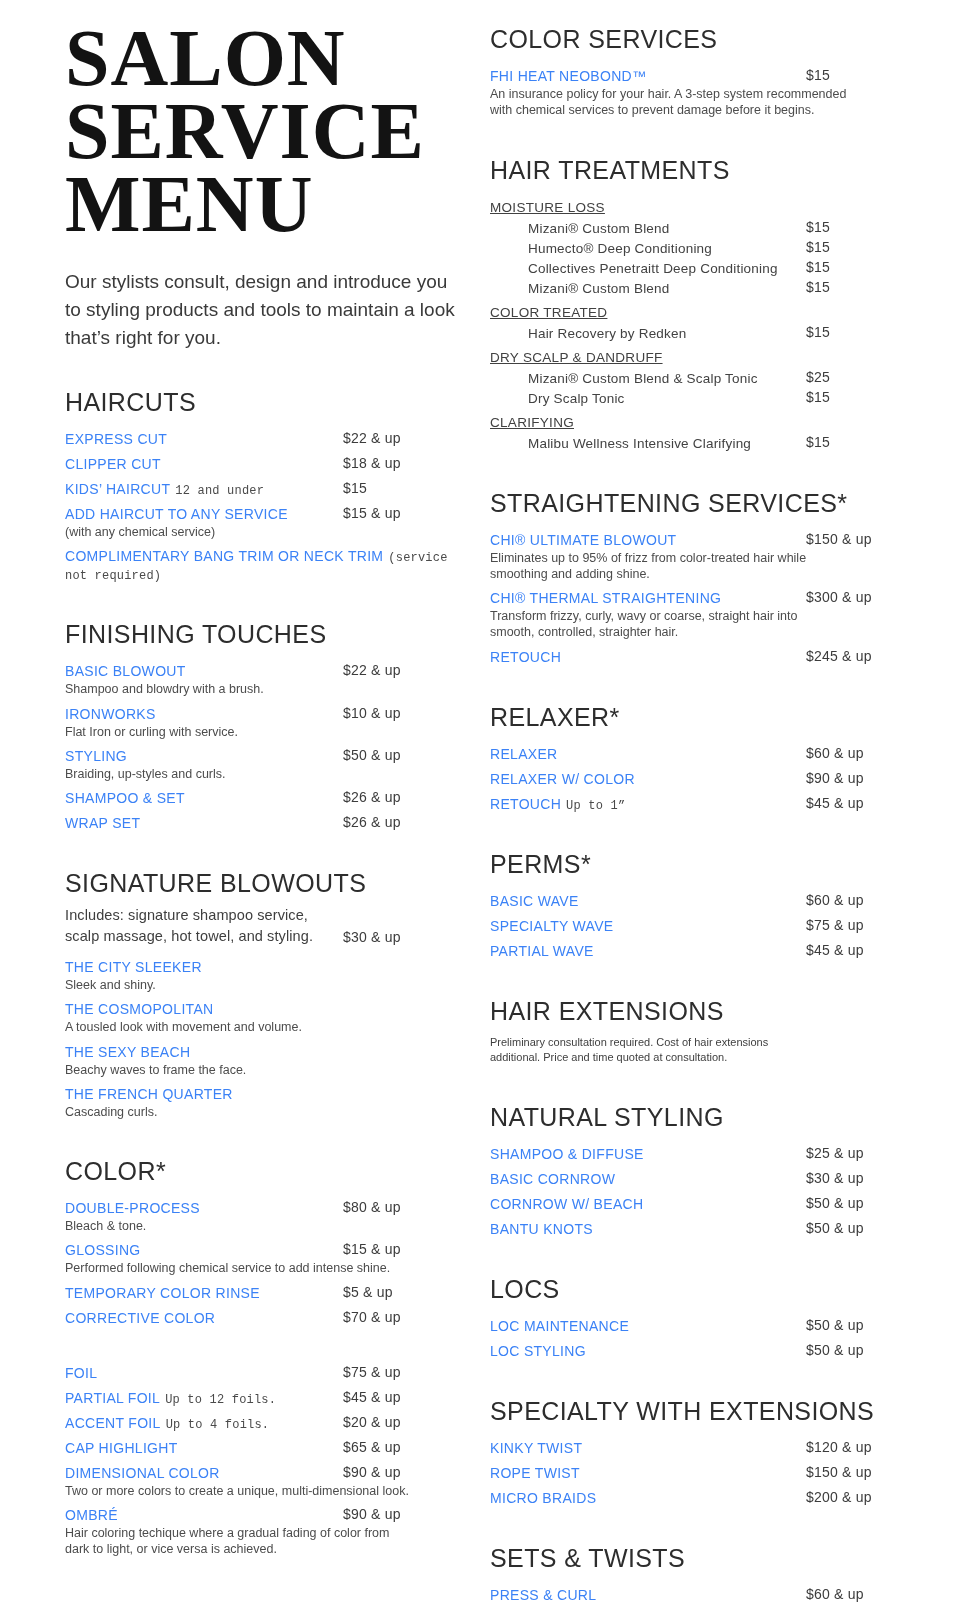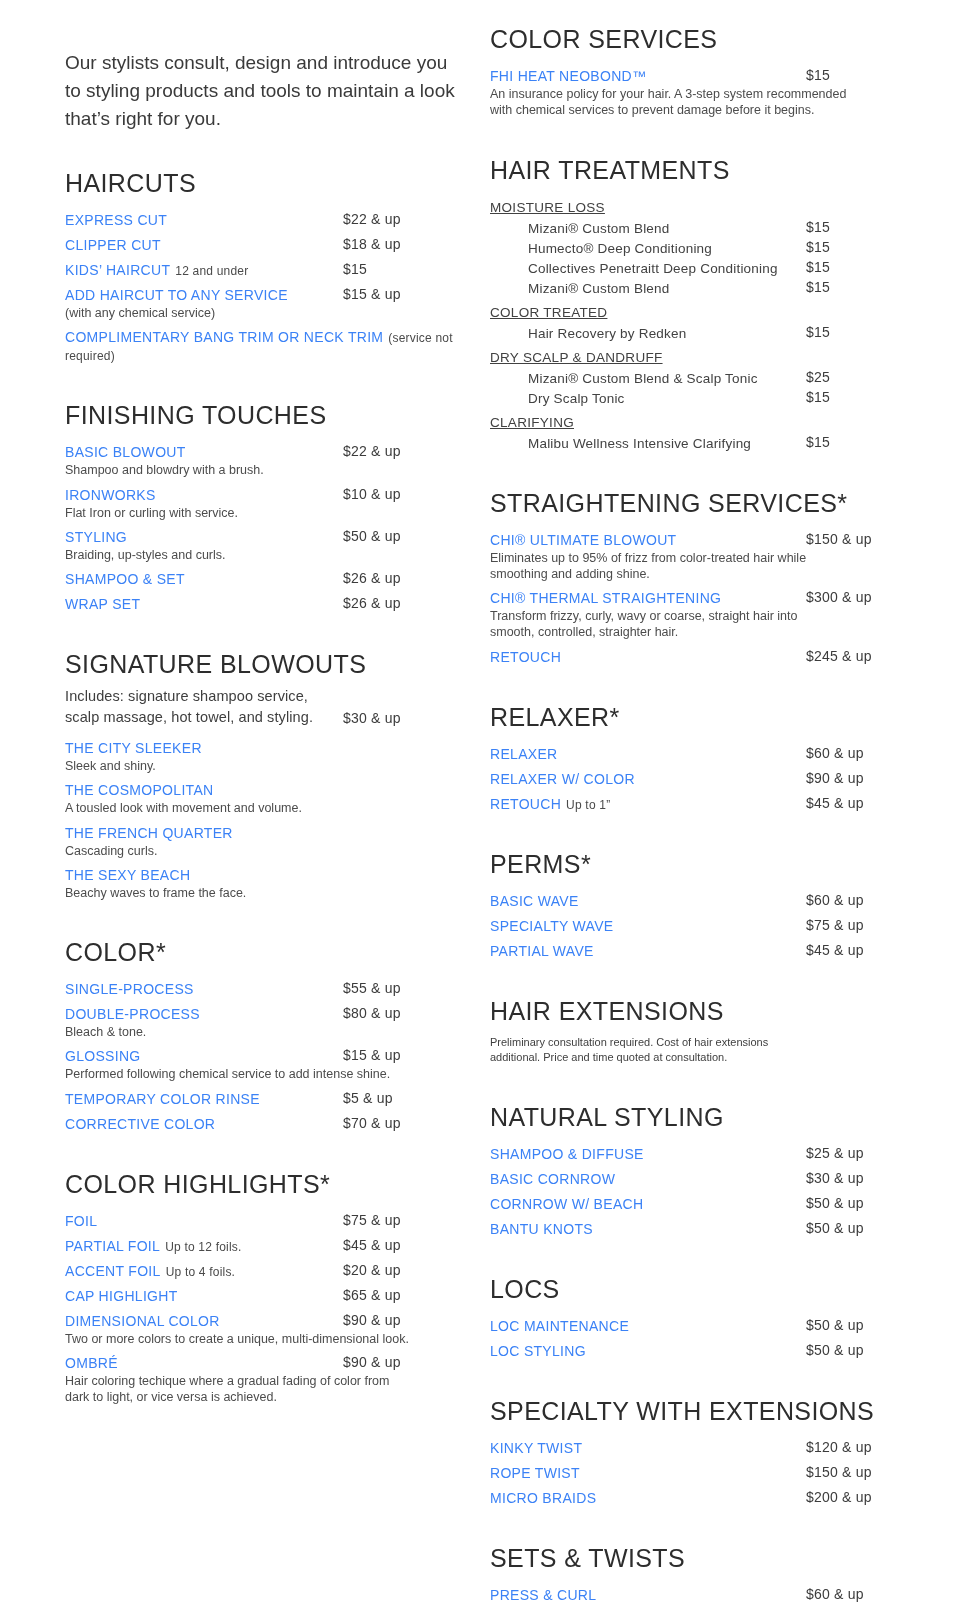--- a/index.html
+++ b/index.html
@@ -75,20 +75,21 @@
   .svc-name {
     font-size:14px;
     letter-spacing:0.3px;
     color:#3b82f6;
   }
   .svc-suffix {
     font-size:12px;
     letter-spacing:0.2px;
     color:#4a4a4a;
     margin-left:5px;
+    font-family:Liberation Mono, monospace;
   }
   .svc-desc {
     grid-column:1 / -1;
     font-size:12.5px;
     line-height:1.3;
     color:#4c4c4c;
     margin-top:1px;
     white-space:pre-line;
   }
 
@@ -112,20 +113,21 @@
     display:block;
   }
   .row.noterow .price { align-self:end; padding-bottom:1px; }
 </style>
 </head>
 <body>
 
 <div class="page">
   <div class="col col-left">
     <header>
+      <h1 class="title"><span>SALON</span><br><span>SERVICE</span><br><span>MENU</span></h1>
       <p class="intro">Our stylists consult, design and introduce you
 to styling products and tools to maintain a look
 that’s right for you.</p>
     </header>
     <div id="col-left-sections">
         <section class="menu-section">
           <h2 class="sec-heading">HAIRCUTS</h2>
           <div class="row">
             <div class="svc-line"><span class="svc-name">EXPRESS CUT</span></div>
             <div class="price">$22 &amp; up</div>
@@ -184,55 +186,50 @@
           </div>
           <div class="row noprice">
             <div class="svc-line"><span class="svc-name">THE CITY SLEEKER</span></div>
             <div class="svc-desc">Sleek and shiny.</div>
           </div>
           <div class="row noprice">
             <div class="svc-line"><span class="svc-name">THE COSMOPOLITAN</span></div>
             <div class="svc-desc">A tousled look with movement and volume.</div>
           </div>
           <div class="row noprice">
+            <div class="svc-line"><span class="svc-name">THE SEXY BEACH</span></div>
+            <div class="svc-desc">Beachy waves to frame the face.</div>
+          </div>
+          <div class="row noprice">
             <div class="svc-line"><span class="svc-name">THE FRENCH QUARTER</span></div>
             <div class="svc-desc">Cascading curls.</div>
           </div>
-          <div class="row noprice">
-            <div class="svc-line"><span class="svc-name">THE SEXY BEACH</span></div>
-            <div class="svc-desc">Beachy waves to frame the face.</div>
-          </div>
         </section>
         <section class="menu-section">
           <h2 class="sec-heading">COLOR*</h2>
-          <div class="row">
-            <div class="svc-line"><span class="svc-name">SINGLE-PROCESS</span></div>
-            <div class="price">$55 &amp; up</div>
-          </div>
           <div class="row">
             <div class="svc-line"><span class="svc-name">DOUBLE-PROCESS</span></div>
             <div class="price">$80 &amp; up</div>
             <div class="svc-desc">Bleach &amp; tone.</div>
           </div>
           <div class="row">
             <div class="svc-line"><span class="svc-name">GLOSSING</span></div>
             <div class="price">$15 &amp; up</div>
             <div class="svc-desc">Performed following chemical service to add intense shine.</div>
           </div>
           <div class="row">
             <div class="svc-line"><span class="svc-name">TEMPORARY COLOR RINSE</span></div>
             <div class="price">$5 &amp; up</div>
           </div>
           <div class="row">
             <div class="svc-line"><span class="svc-name">CORRECTIVE COLOR</span></div>
             <div class="price">$70 &amp; up</div>
           </div>
         </section>
         <section class="menu-section">
-          <h2 class="sec-heading">COLOR HIGHLIGHTS*</h2>
           <div class="row">
             <div class="svc-line"><span class="svc-name">FOIL</span></div>
             <div class="price">$75 &amp; up</div>
           </div>
           <div class="row">
             <div class="svc-line"><span class="svc-name">PARTIAL FOIL</span><span class="svc-suffix">Up to 12 foils.</span></div>
             <div class="price">$45 &amp; up</div>
           </div>
           <div class="row">
             <div class="svc-line"><span class="svc-name">ACCENT FOIL</span><span class="svc-suffix">Up to 4 foils.</span></div>

